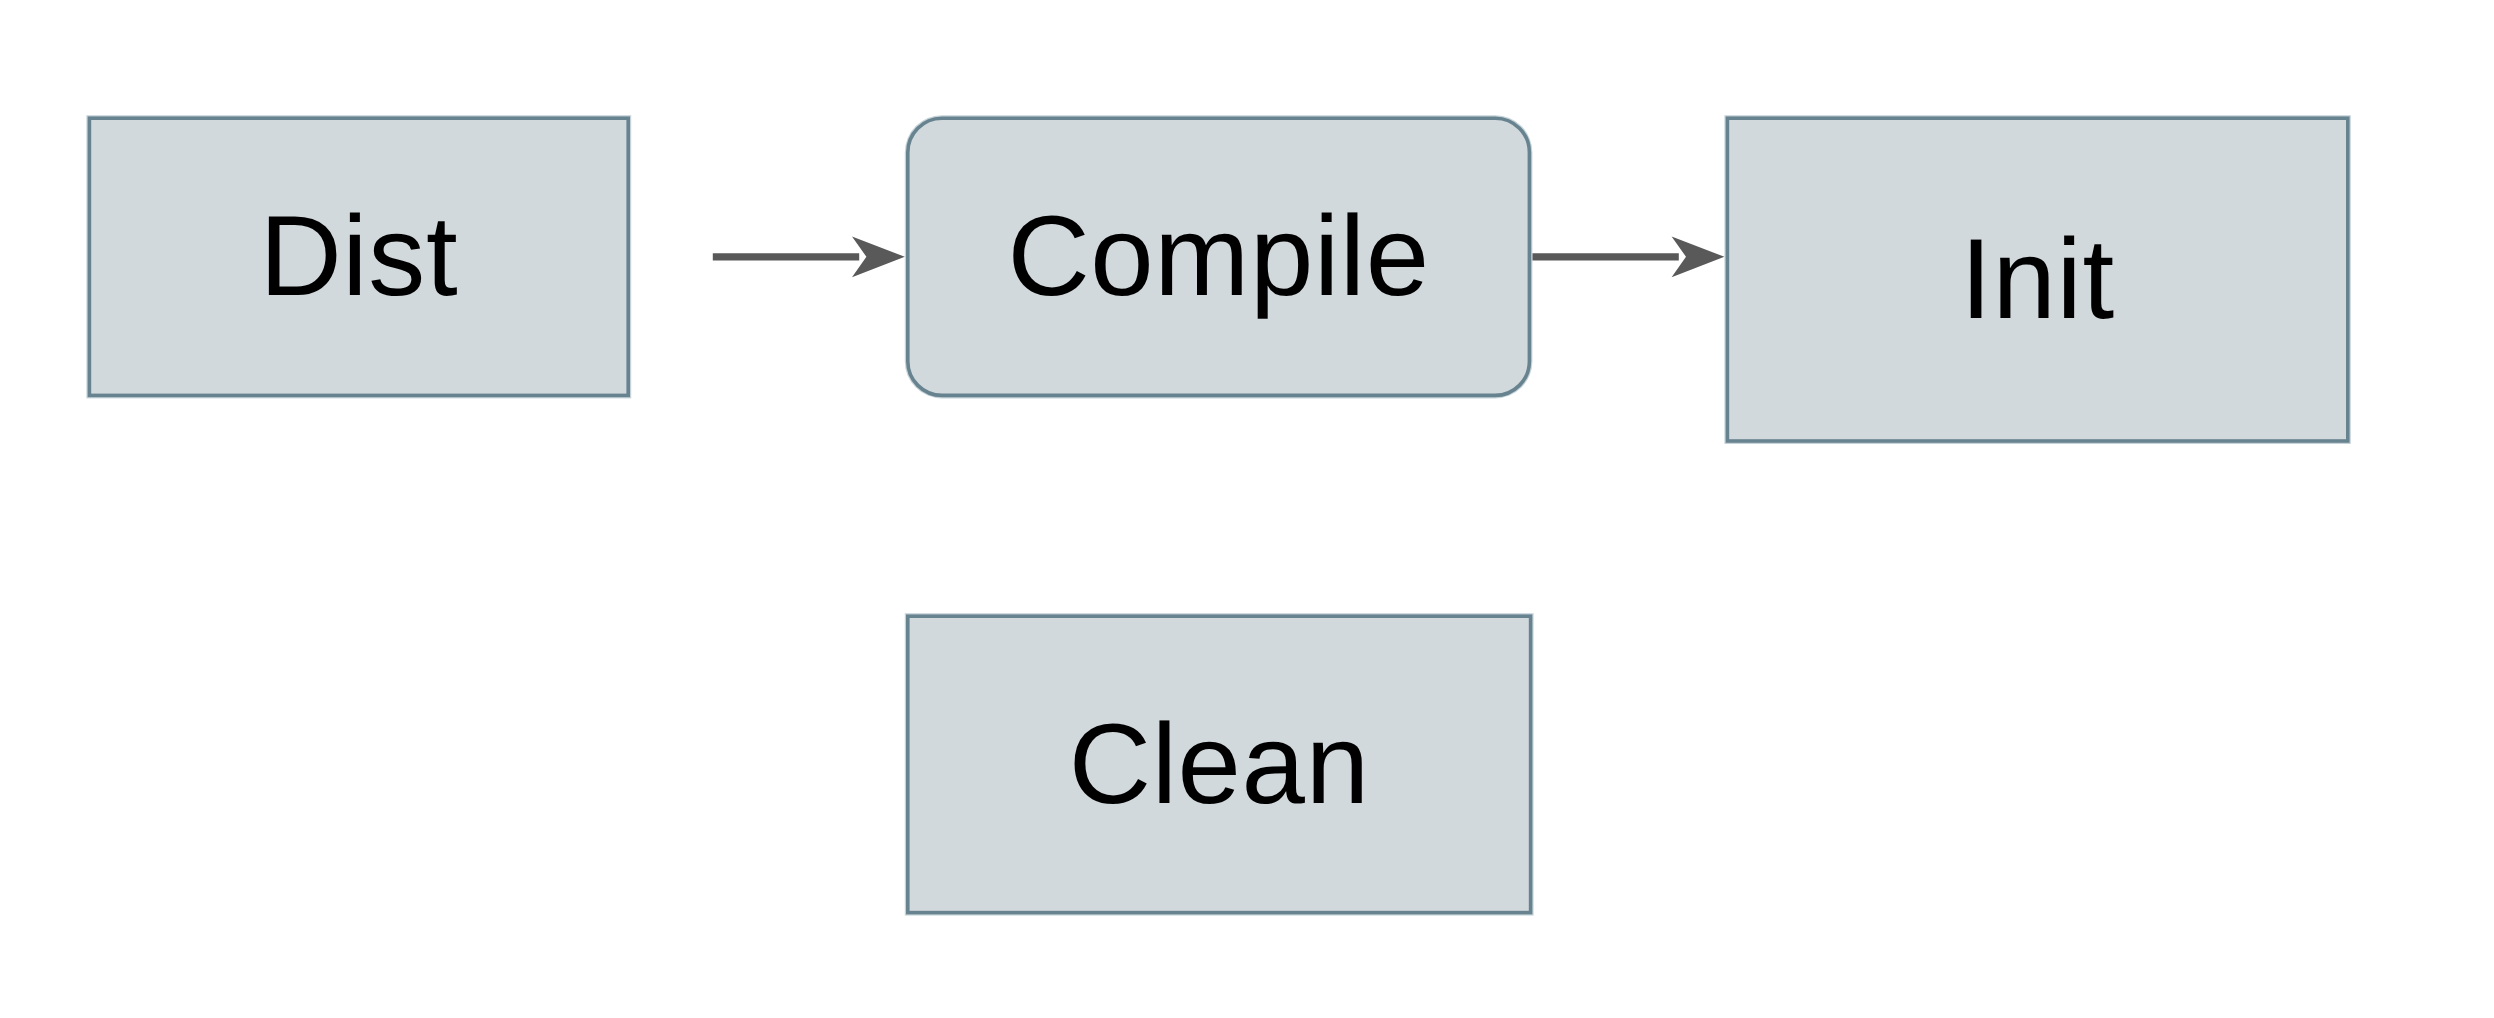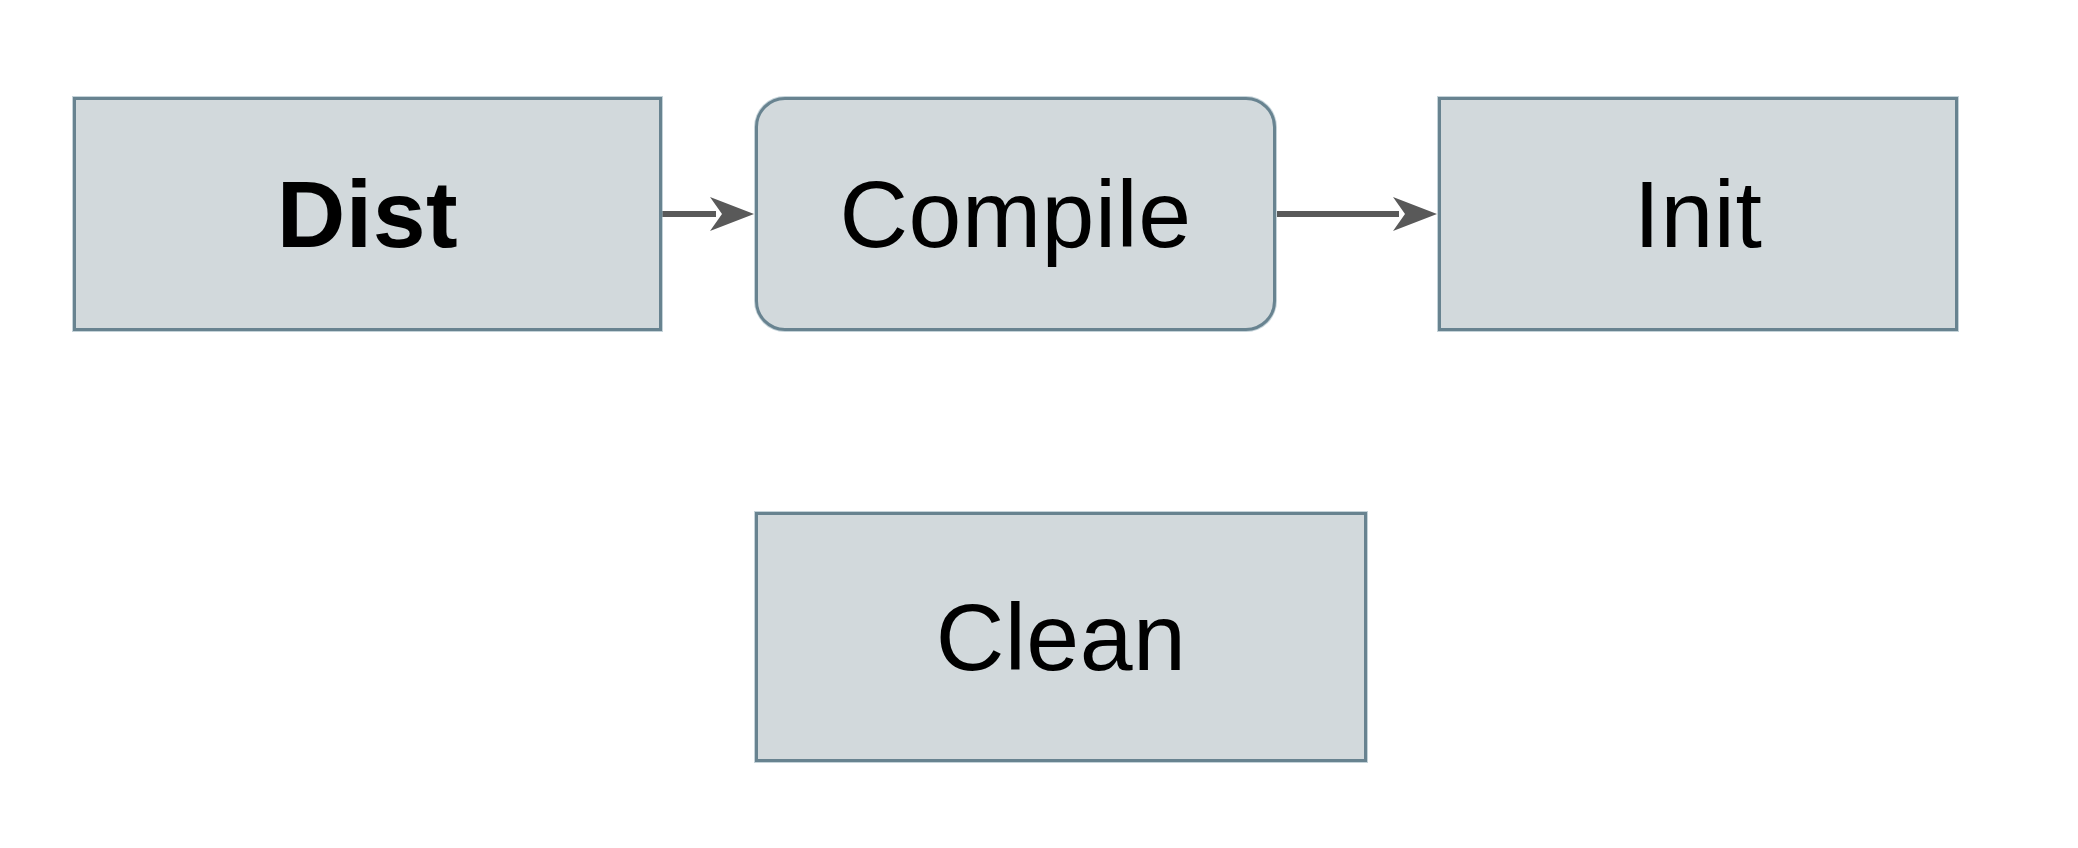--- a/index.html
+++ b/index.html
@@ -25,24 +25,24 @@
     border: 3px solid var(--node_border, #688390);
     box-shadow: 0 0 0 1px rgba(150, 175, 186, 0.55);
     display: flex;
     align-items: center;
     justify-content: center;
     color: var(--text, #000000);
     font-size: 95px;
     line-height: 1;
     letter-spacing: 0.5px;
   }
-  #node-dist    { left: 73px;   top: 97px;  width: 589px; height: 234px; font-weight: bold; }
+  #node-dist    { left: 73px;   top: 97px;  width: 452px; height: 234px; }
   #node-compile { left: 755px;  top: 97px;  width: 521px; height: 234px; border-radius: 30px; }
-  #node-init    { left: 1438px; top: 97px;  width: 520px; height: 234px; }
-  #node-clean   { left: 755px;  top: 512px; width: 612px; height: 250px; }
+  #node-init    { left: 1438px; top: 97px;  width: 520px; height: 272px; }
+  #node-clean   { left: 755px;  top: 512px; width: 522px; height: 250px; }
   svg.edges {
     position: absolute;
     inset: 0;
     width: 2078px;
     height: 848px;
     pointer-events: none;
   }
   svg.edges line    { stroke: var(--arrow, #595959); stroke-width: 6; }
   svg.edges polygon { fill: var(--arrow, #595959); }
 </style>

